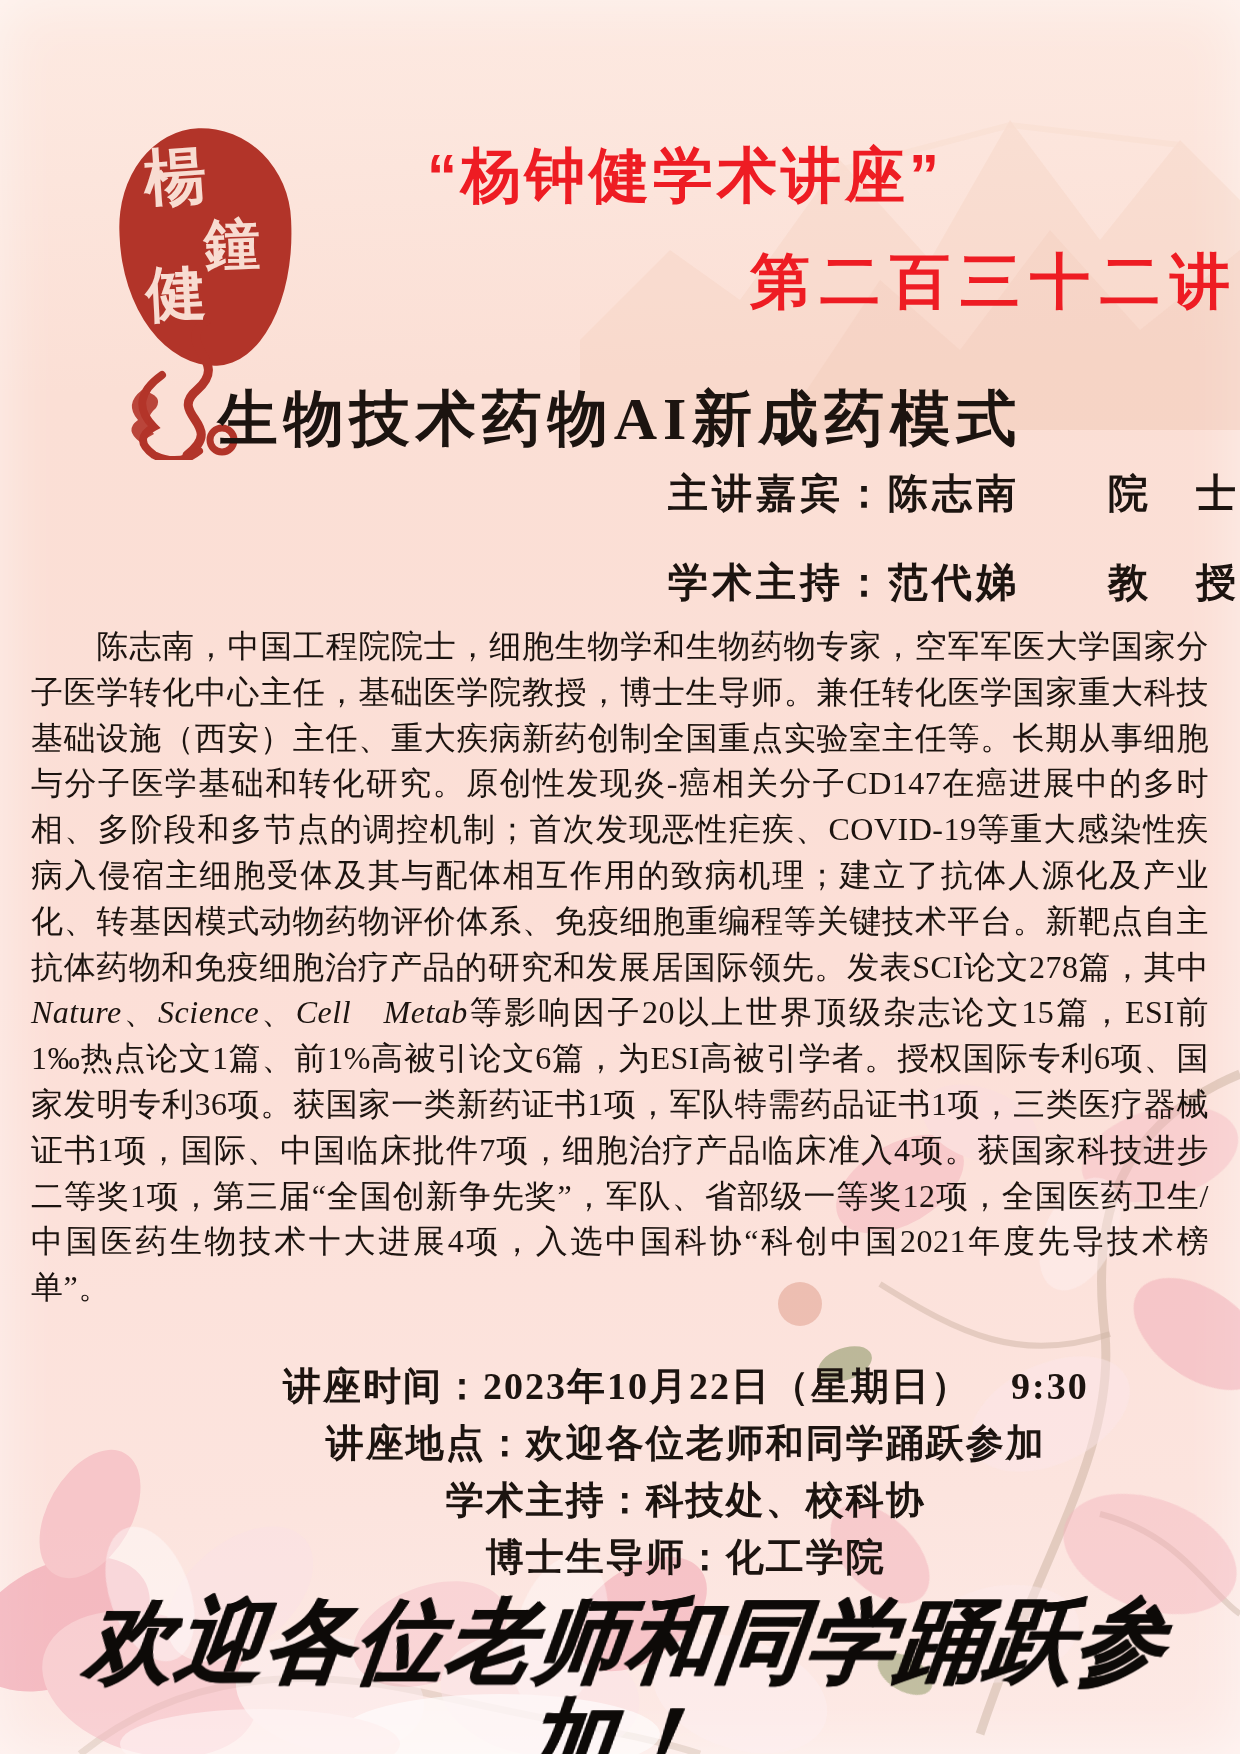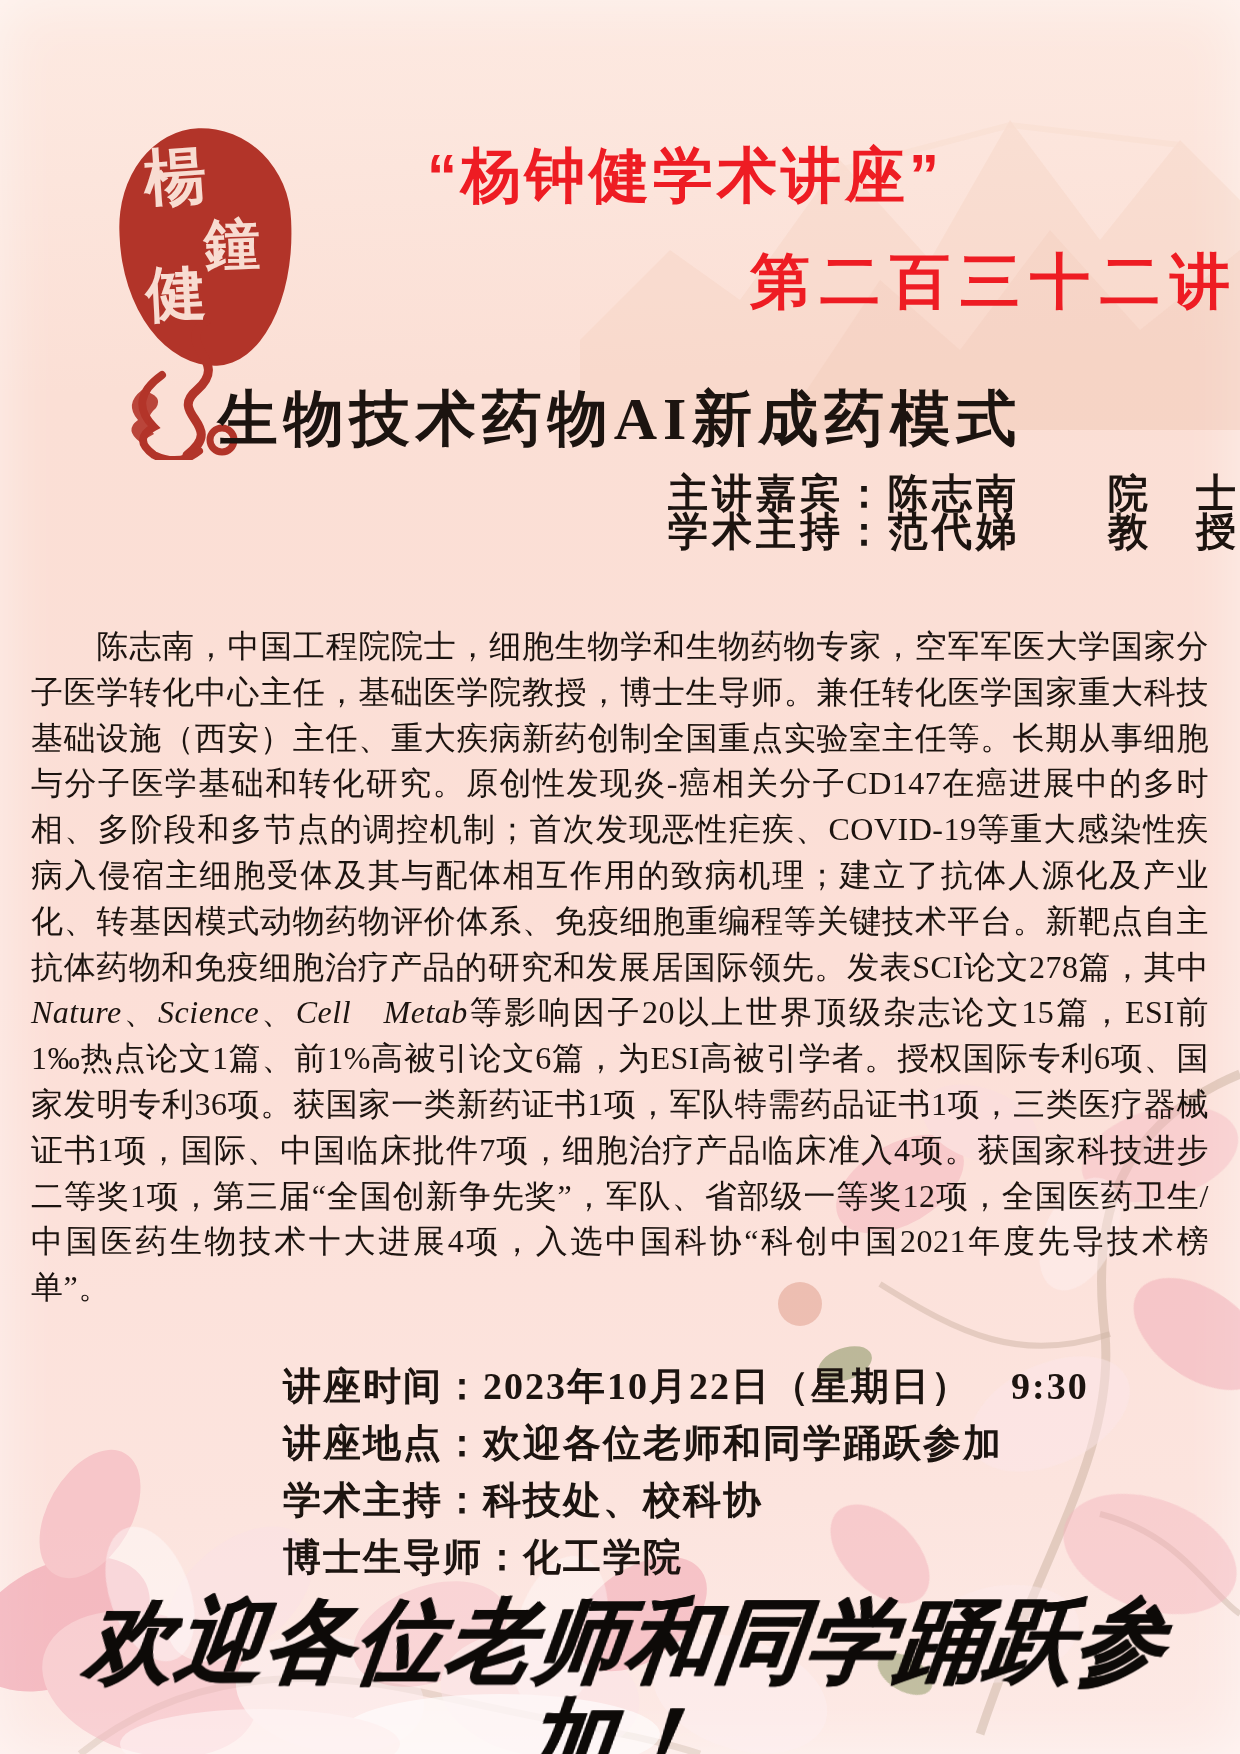--- a/index.html
+++ b/index.html
@@ -30,29 +30,29 @@
               color:var(--title-red,#ee1c23);
               font-family:"Liberation Sans",sans-serif;font-weight:bold;
               font-size:60px;line-height:1;letter-spacing:4px;white-space:nowrap;}
   .main-title.l1{top:146px;}
   .main-title.l2{top:252px;letter-spacing:10px;text-align:right;}
   .lecture-title{position:absolute;left:0;top:386px;width:1240px;text-align:center;
                  font-weight:bold;font-size:60px;line-height:1.1;letter-spacing:6px;}
   .host-line{position:absolute;left:0;width:1240px;text-align:right;
              font-weight:bold;font-size:40px;line-height:1;letter-spacing:4px;}
   .host-line.h1{top:474px;}
-  .host-line.h2{top:512px;}
+  .host-line.h2{top:563px;}
   
   .bio{position:absolute;left:31px;top:592px;width:1178px;
        font-size:32px;line-height:45.8px;text-align:justify;
        text-indent:2.05em;letter-spacing:.5px;}
   .bio i{font-family:"Liberation Serif",serif;}
   
   .info{position:absolute;left:283px;top:1358px;}
-  .info-row{font-weight:bold;font-size:38px;line-height:57px;letter-spacing:2px;white-space:nowrap;}
+  .info-row{font-weight:bold;font-size:38px;line-height:57px;letter-spacing:2px;white-space:nowrap;text-align:center;}
   
   .footer-call{position:absolute;left:0;top:1596px;width:1240px;text-align:center;
                font-family:"Liberation Serif",serif;font-weight:bold;font-style:italic;
                font-size:88px;line-height:1.1;letter-spacing:2px;color:#0d0a08;
                transform:skewX(-7deg) scaleY(1.04);
                text-shadow:1.5px 0 #0d0a08,0 1.5px #0d0a08,1px 1px #0d0a08;}
 </style>
 </head>
 <body>
 

